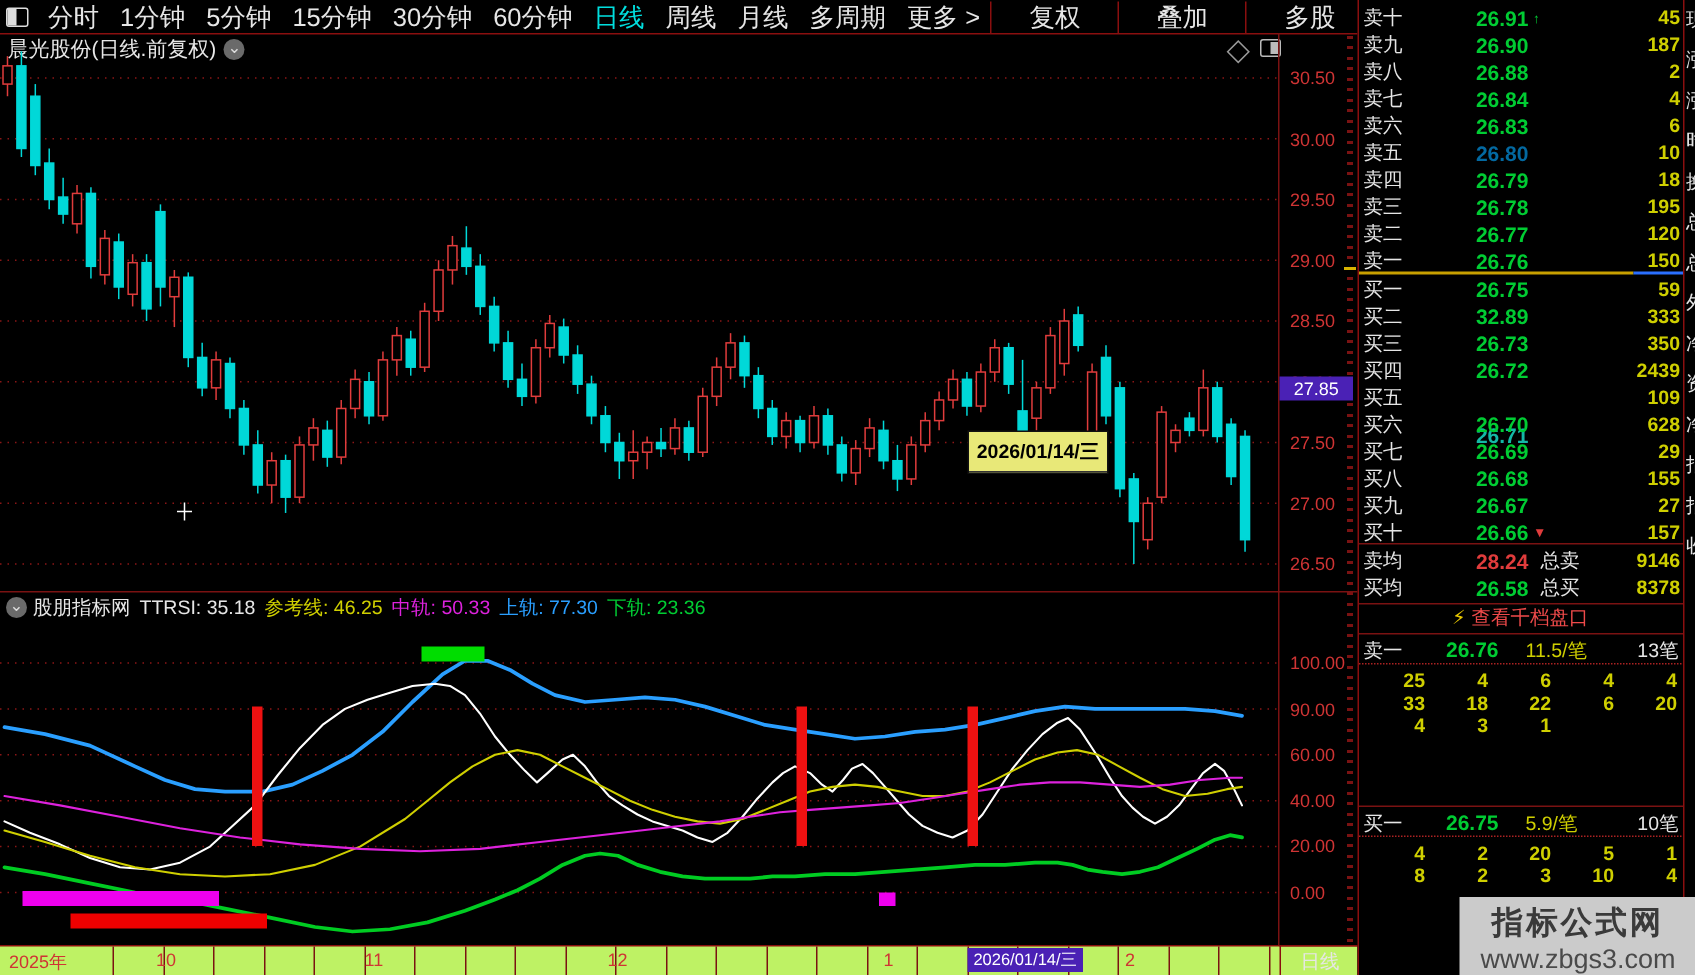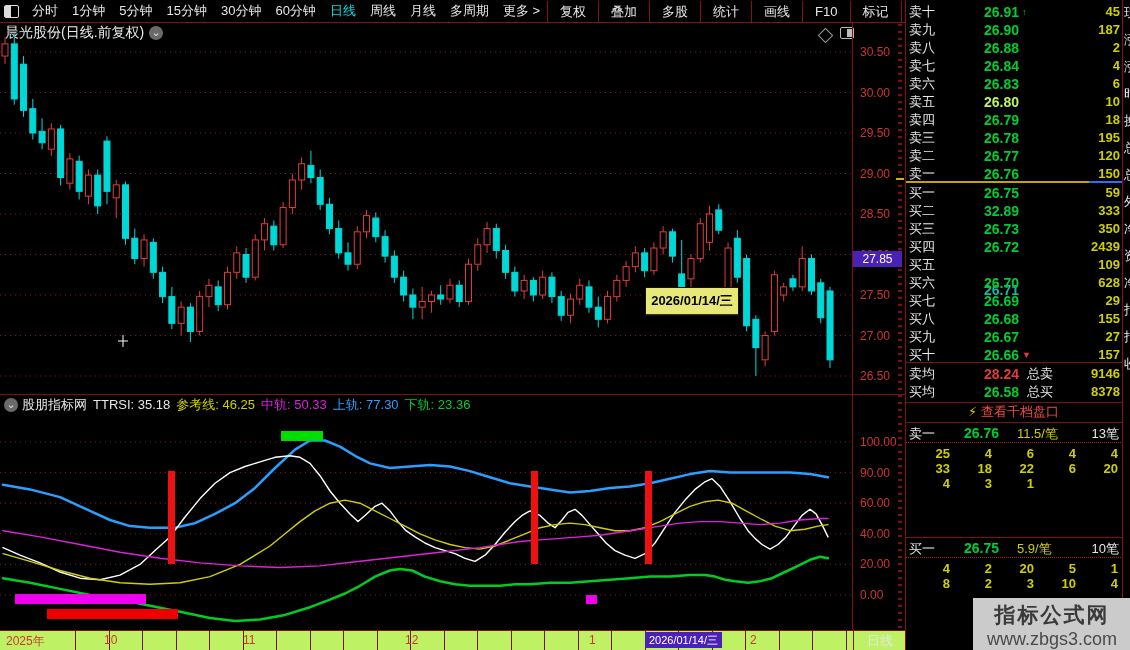--- a/index.html
+++ b/index.html
@@ -5,26 +5,26 @@
   html,body{margin:0;padding:0;background:#000;}
   #app{position:relative;width:1130px;height:650px;background:#000;overflow:hidden;
        font-family:"Liberation Sans","DejaVu Sans",sans-serif;}
   .abs{position:absolute;}
   .rline{position:absolute;background:#7a1212;}
   .txt-white{color:#e6e6e6;}
   .txt-green{color:#00cc33;}
   .txt-yellow{color:#cfcf00;}
   
   #menubar{position:absolute;left:0;top:0;width:905px;height:22px;background:#000;
-           border-bottom:1px solid #8a0f0f;display:flex;align-items:center;font-size:13px;color:#e6e6e6;}
+           border-bottom:1px solid #8a0f0f;display:flex;align-items:center;font-size:17px;color:#e6e6e6;}
   #menu-left{display:flex;align-items:center;}
   #menu-left .mi{margin:0 7px;cursor:default;white-space:nowrap;}
   #menu-left .mi.active{color:#00dede;}
   #menu-right{display:flex;align-items:center;margin-left:auto;height:22px;}
-  #menu-right .mi{padding:0 12px;height:21px;line-height:21px;border-left:1px solid #8a0f0f;white-space:nowrap;}
+  #menu-right .mi{padding:0 25px;height:21px;line-height:21px;border-left:1px solid #8a0f0f;white-space:nowrap;}
   #panel-icon{width:13px;height:11px;border:1px solid #ddd;border-radius:2px;margin:0 6px 0 4px;position:relative;}
   #panel-icon::after{content:"";position:absolute;left:0;top:0;width:6px;height:11px;background:#ddd;}
   
   #title-bar{position:absolute;left:5px;top:24px;color:#e8e8e8;font-size:14px;display:flex;align-items:center;}
   .circle-ic{display:inline-block;width:14px;height:14px;border-radius:50%;background:#6a6a6a;color:#ddd;
              font-size:11px;line-height:12px;text-align:center;margin-left:5px;}
   .diamond-ic{display:inline-block;width:9px;height:9px;border:1px solid #999;transform:rotate(45deg);}
   .halfsq-ic{display:inline-block;width:12px;height:10px;border:1px solid #bbb;border-radius:2px;position:relative;}
   .halfsq-ic::after{content:"";position:absolute;right:1px;top:1px;width:5px;height:8px;background:#bbb;}
   
@@ -417,21 +417,21 @@
           <span class="prc" style="color: rgb(0, 204, 51);">26.84</span>
           <span class="vol">4</span>
         </div>
         <div class="bk-row" style="top: 75px;">
           <span class="lab">卖六</span>
           <span class="prc" style="color: rgb(0, 204, 51);">26.83</span>
           <span class="vol">6</span>
         </div>
         <div class="bk-row" style="top: 93px;">
           <span class="lab">卖五</span>
-          <span class="prc" style="color: #bef264;">26.80</span>
+          <span class="prc" style="color: #0369a1;">26.80</span>
           <span class="vol">10</span>
         </div>
         <div class="bk-row" style="top: 111px;">
           <span class="lab">卖四</span>
           <span class="prc" style="color: rgb(0, 204, 51);">26.79</span>
           <span class="vol">18</span>
         </div>
         <div class="bk-row" style="top: 129px;">
           <span class="lab">卖三</span>
           <span class="prc" style="color: rgb(0, 204, 51);">26.78</span>

